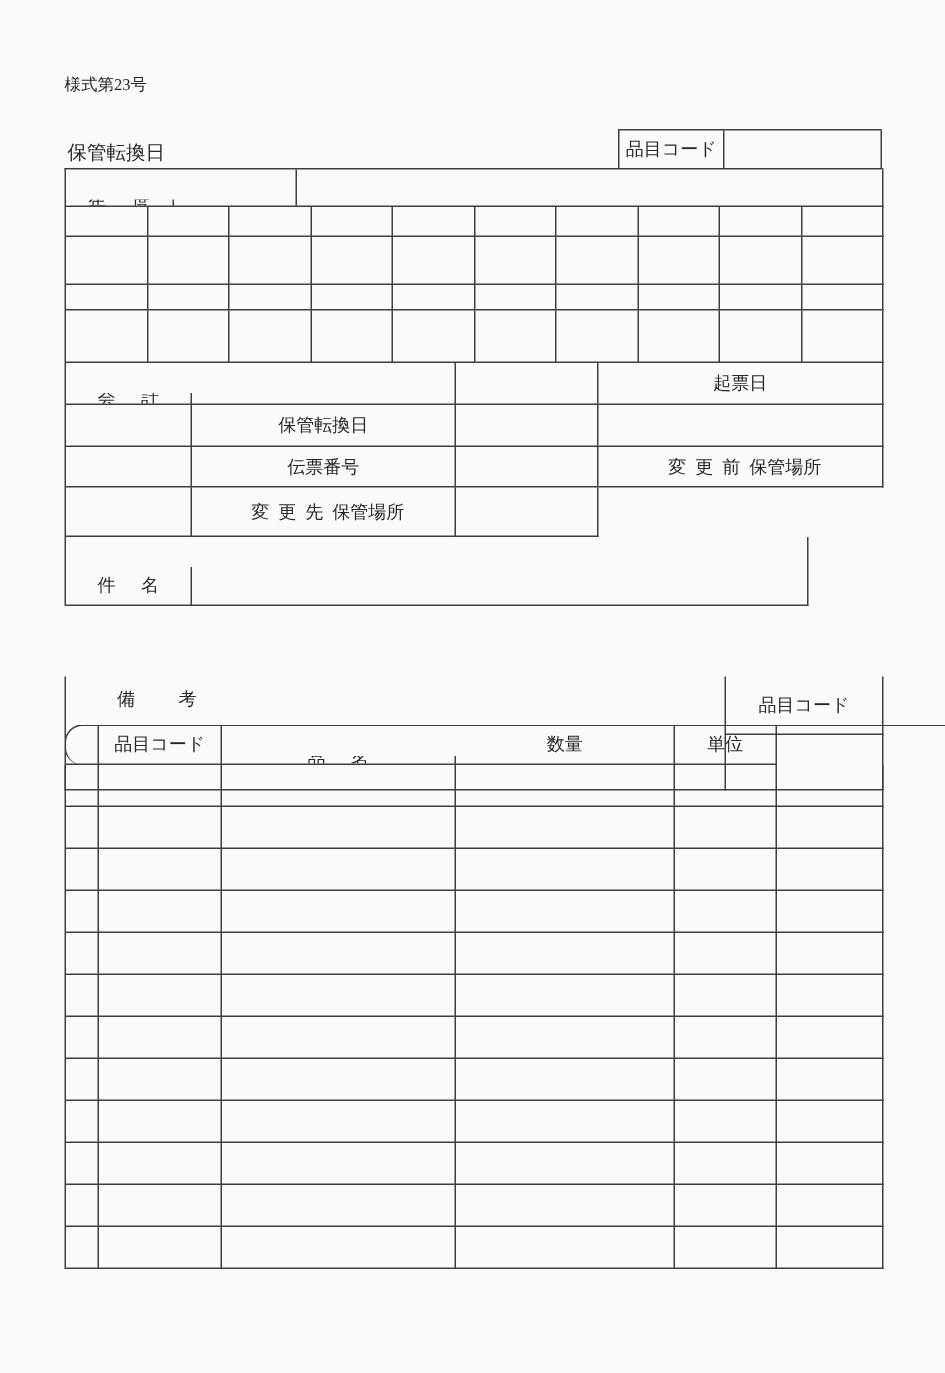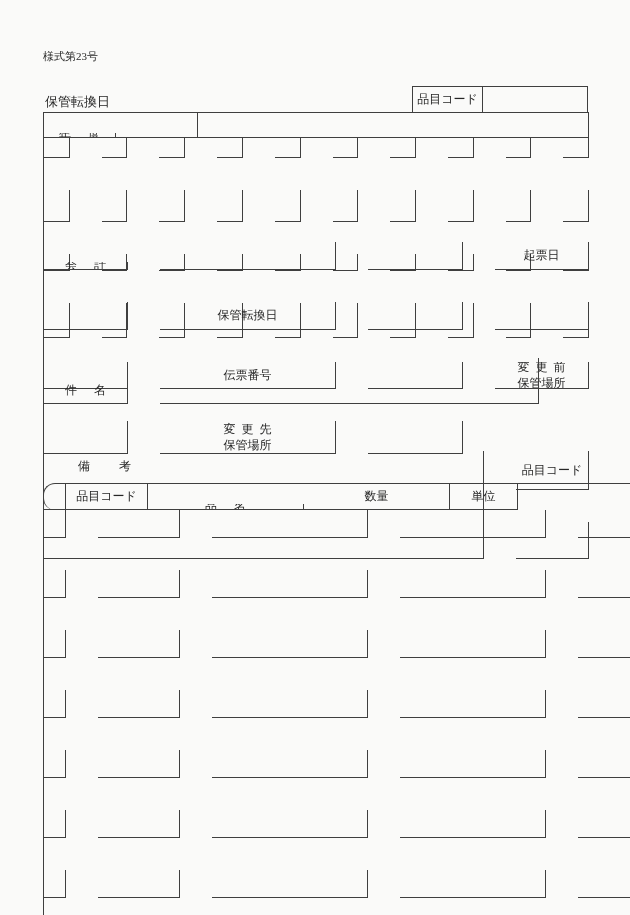--- a/index.html
+++ b/index.html
@@ -25,34 +25,34 @@
   .doc-title{ left:45px; top:93px; font-size:13px; }
 
   
   .tbl{
     position:absolute;
     display:grid;
     border-top:1px solid var(--line);
     border-left:1px solid var(--line);
     background:transparent;
   }
-  .tbl.no-top{ border-top:none;gap:32px; }
+  .tbl.no-top{ border-top:none; }
   .tbl > div{
     border-right:1px solid var(--line);
     border-bottom:1px solid var(--line);
     display:flex; align-items:center; justify-content:center;
     font-size:12px; color:var(--ink);
     overflow:hidden; white-space:pre;
   }
   .slip > div{ border-bottom:none; }
 
   .ws1{ word-spacing:14px;margin-top:20px; }
   .ws2{ word-spacing:26px; }
 
-  .twoline{ flex-direction:column; line-height:1.35; }
+  .twoline{ flex-direction:row; line-height:1.35; }
   .twoline .l1{ letter-spacing:6px; text-indent:6px; }
 
   .remarks-cell{
     justify-content:flex-start !important;
     align-items:flex-start !important;
     padding:7px 0 0 34px;
   }
   .tall-span{ grid-row:1 / 3; grid-column:1; }
 </style>
 </head>

